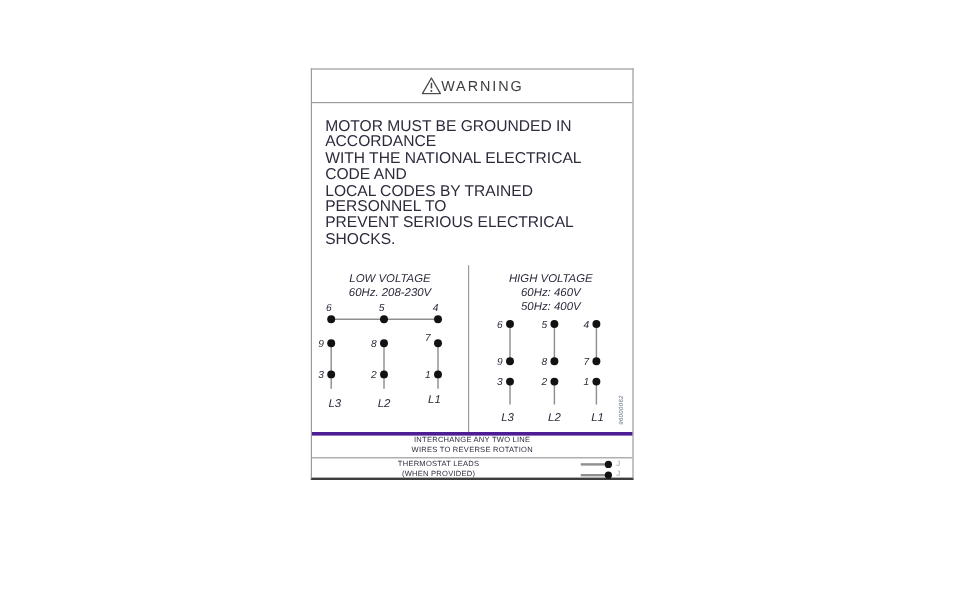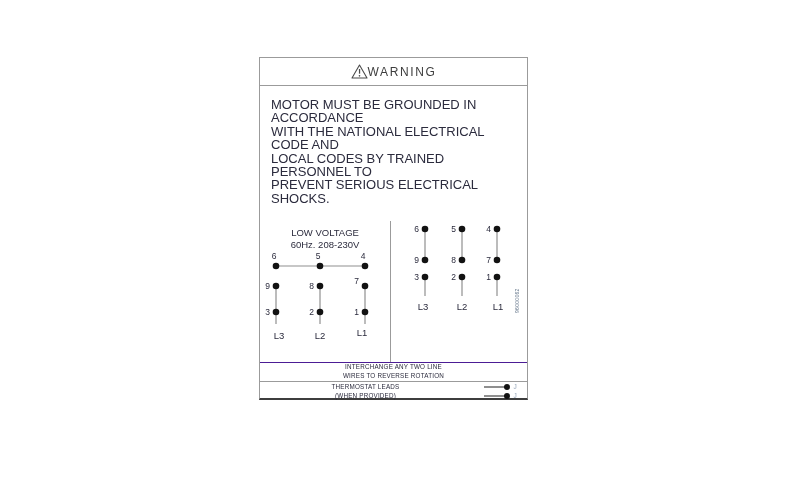--- a/index.html
+++ b/index.html
@@ -19,21 +19,21 @@
   .hdr-title{
     font-size:12px;letter-spacing:1.6px;color:#3d3d3d;font-weight:400;
   }
   .warn-icon{width:17px;height:15px;display:block;}
   .body-text{
     height:135px;box-sizing:border-box;padding:12px 8px 0 11px;
     font-size:13px;line-height:13.4px;color:#2b2b3d;
   }
   .para{white-space:pre-line;margin:0 0 13px 0;}
   .volt-row{
-    height:142px;display:flex;border-bottom:1px solid #4c1d95;box-sizing:border-box;
+    height:142px;display:flex;border-bottom:3px solid #4c1d95;box-sizing:border-box;font-style:italic;
   }
   .volt-cell{box-sizing:border-box;}
   .volt-cell.low{width:131px;border-right:1px solid #9b9b9b;}
   .volt-cell.high{flex:1;}
   .vt{
     text-align:center;font-size:9.5px;line-height:11.5px;color:#2b2b3d;
     padding-top:6px;white-space:pre-line;
   }
   .diag{display:block;}
   .diag text{font-family:"Liberation Sans", sans-serif;fill:#2b2b3d;}
@@ -119,20 +119,23 @@
         <text class="tnum" x="54" y="65" text-anchor="end">2</text>
         <text class="tnum" x="99" y="65" text-anchor="end">1</text>
 
         <text class="lld" x="19" y="89" text-anchor="middle">L3</text>
         <text class="lld" x="60" y="89" text-anchor="middle">L2</text>
         <text class="lld" x="102" y="86" text-anchor="middle">L1</text>
       </svg>
     </div>
 
     <div class="volt-cell high">
+      <div class="vt">HIGH VOLTAGE
+60Hz: 460V
+50Hz: 400V</div>
       <svg class="diag" width="136" height="100" viewBox="0 0 136 100">
 
         <line x1="34" y1="8" x2="34" y2="39"></line>
         <line x1="71" y1="8" x2="71" y2="39"></line>
         <line x1="106" y1="8" x2="106" y2="39"></line>
 
         <line x1="34" y1="56" x2="34" y2="75"></line>
         <line x1="71" y1="56" x2="71" y2="75"></line>
         <line x1="106" y1="56" x2="106" y2="75"></line>
 

